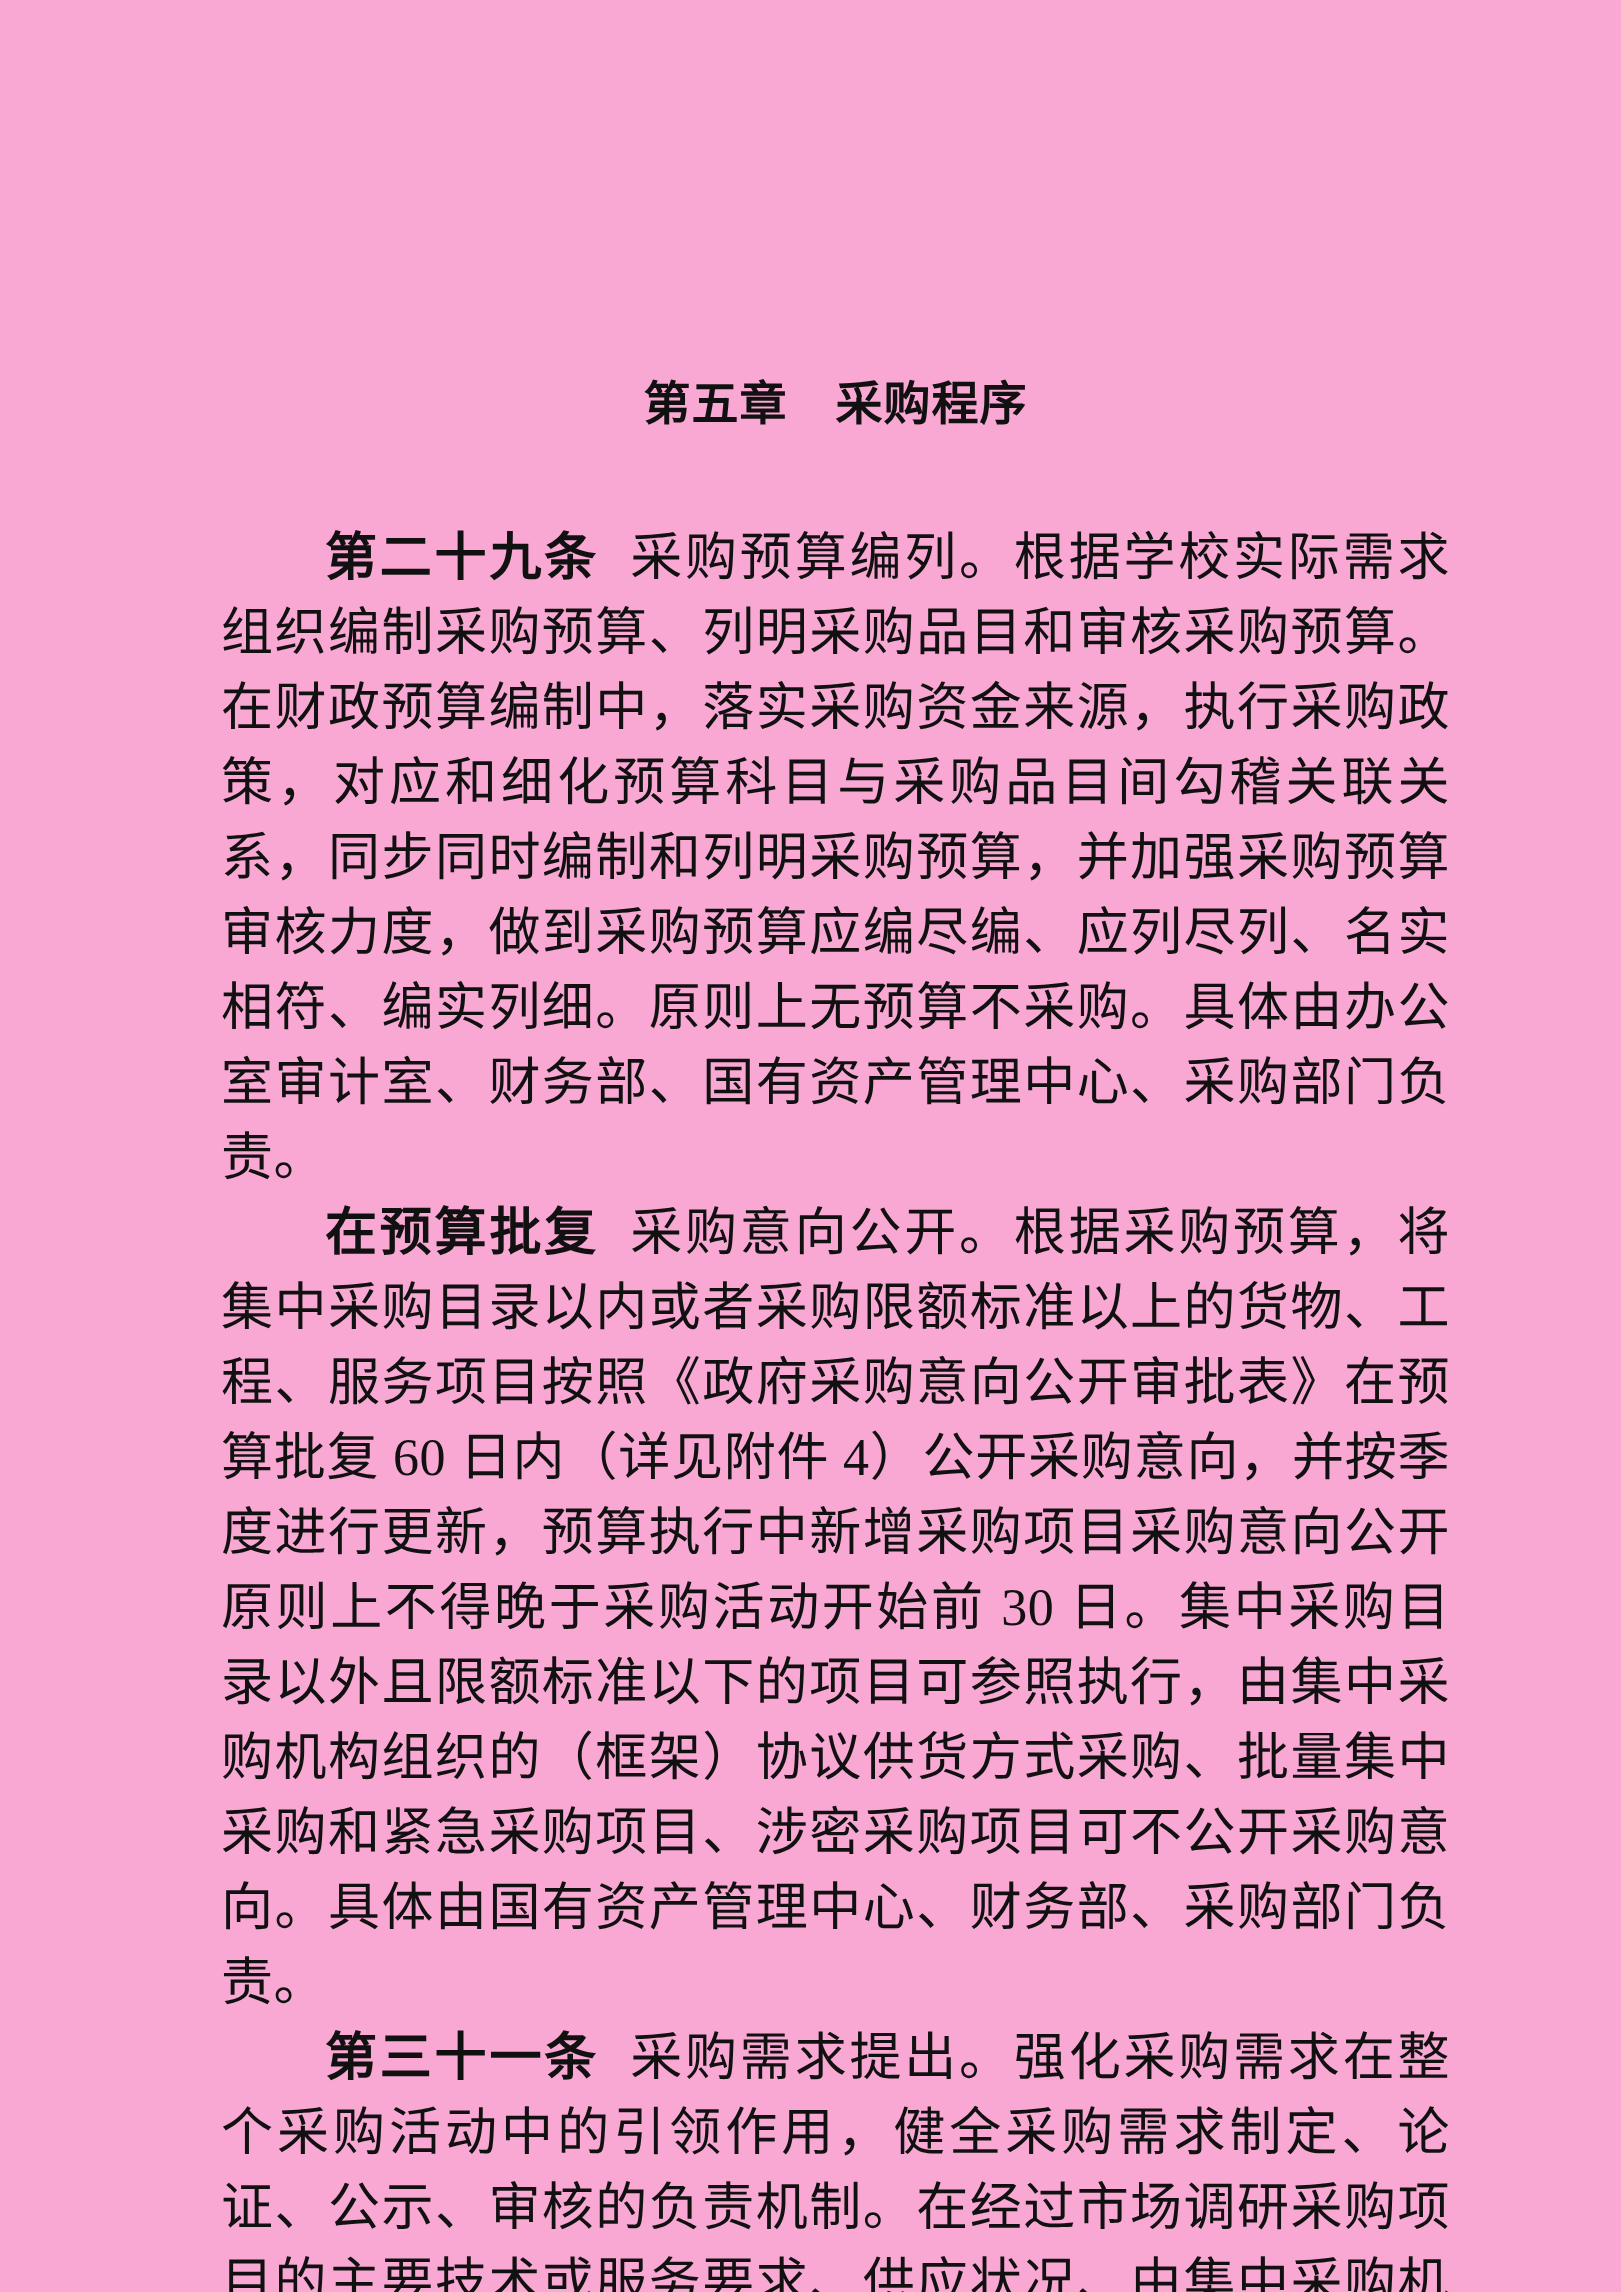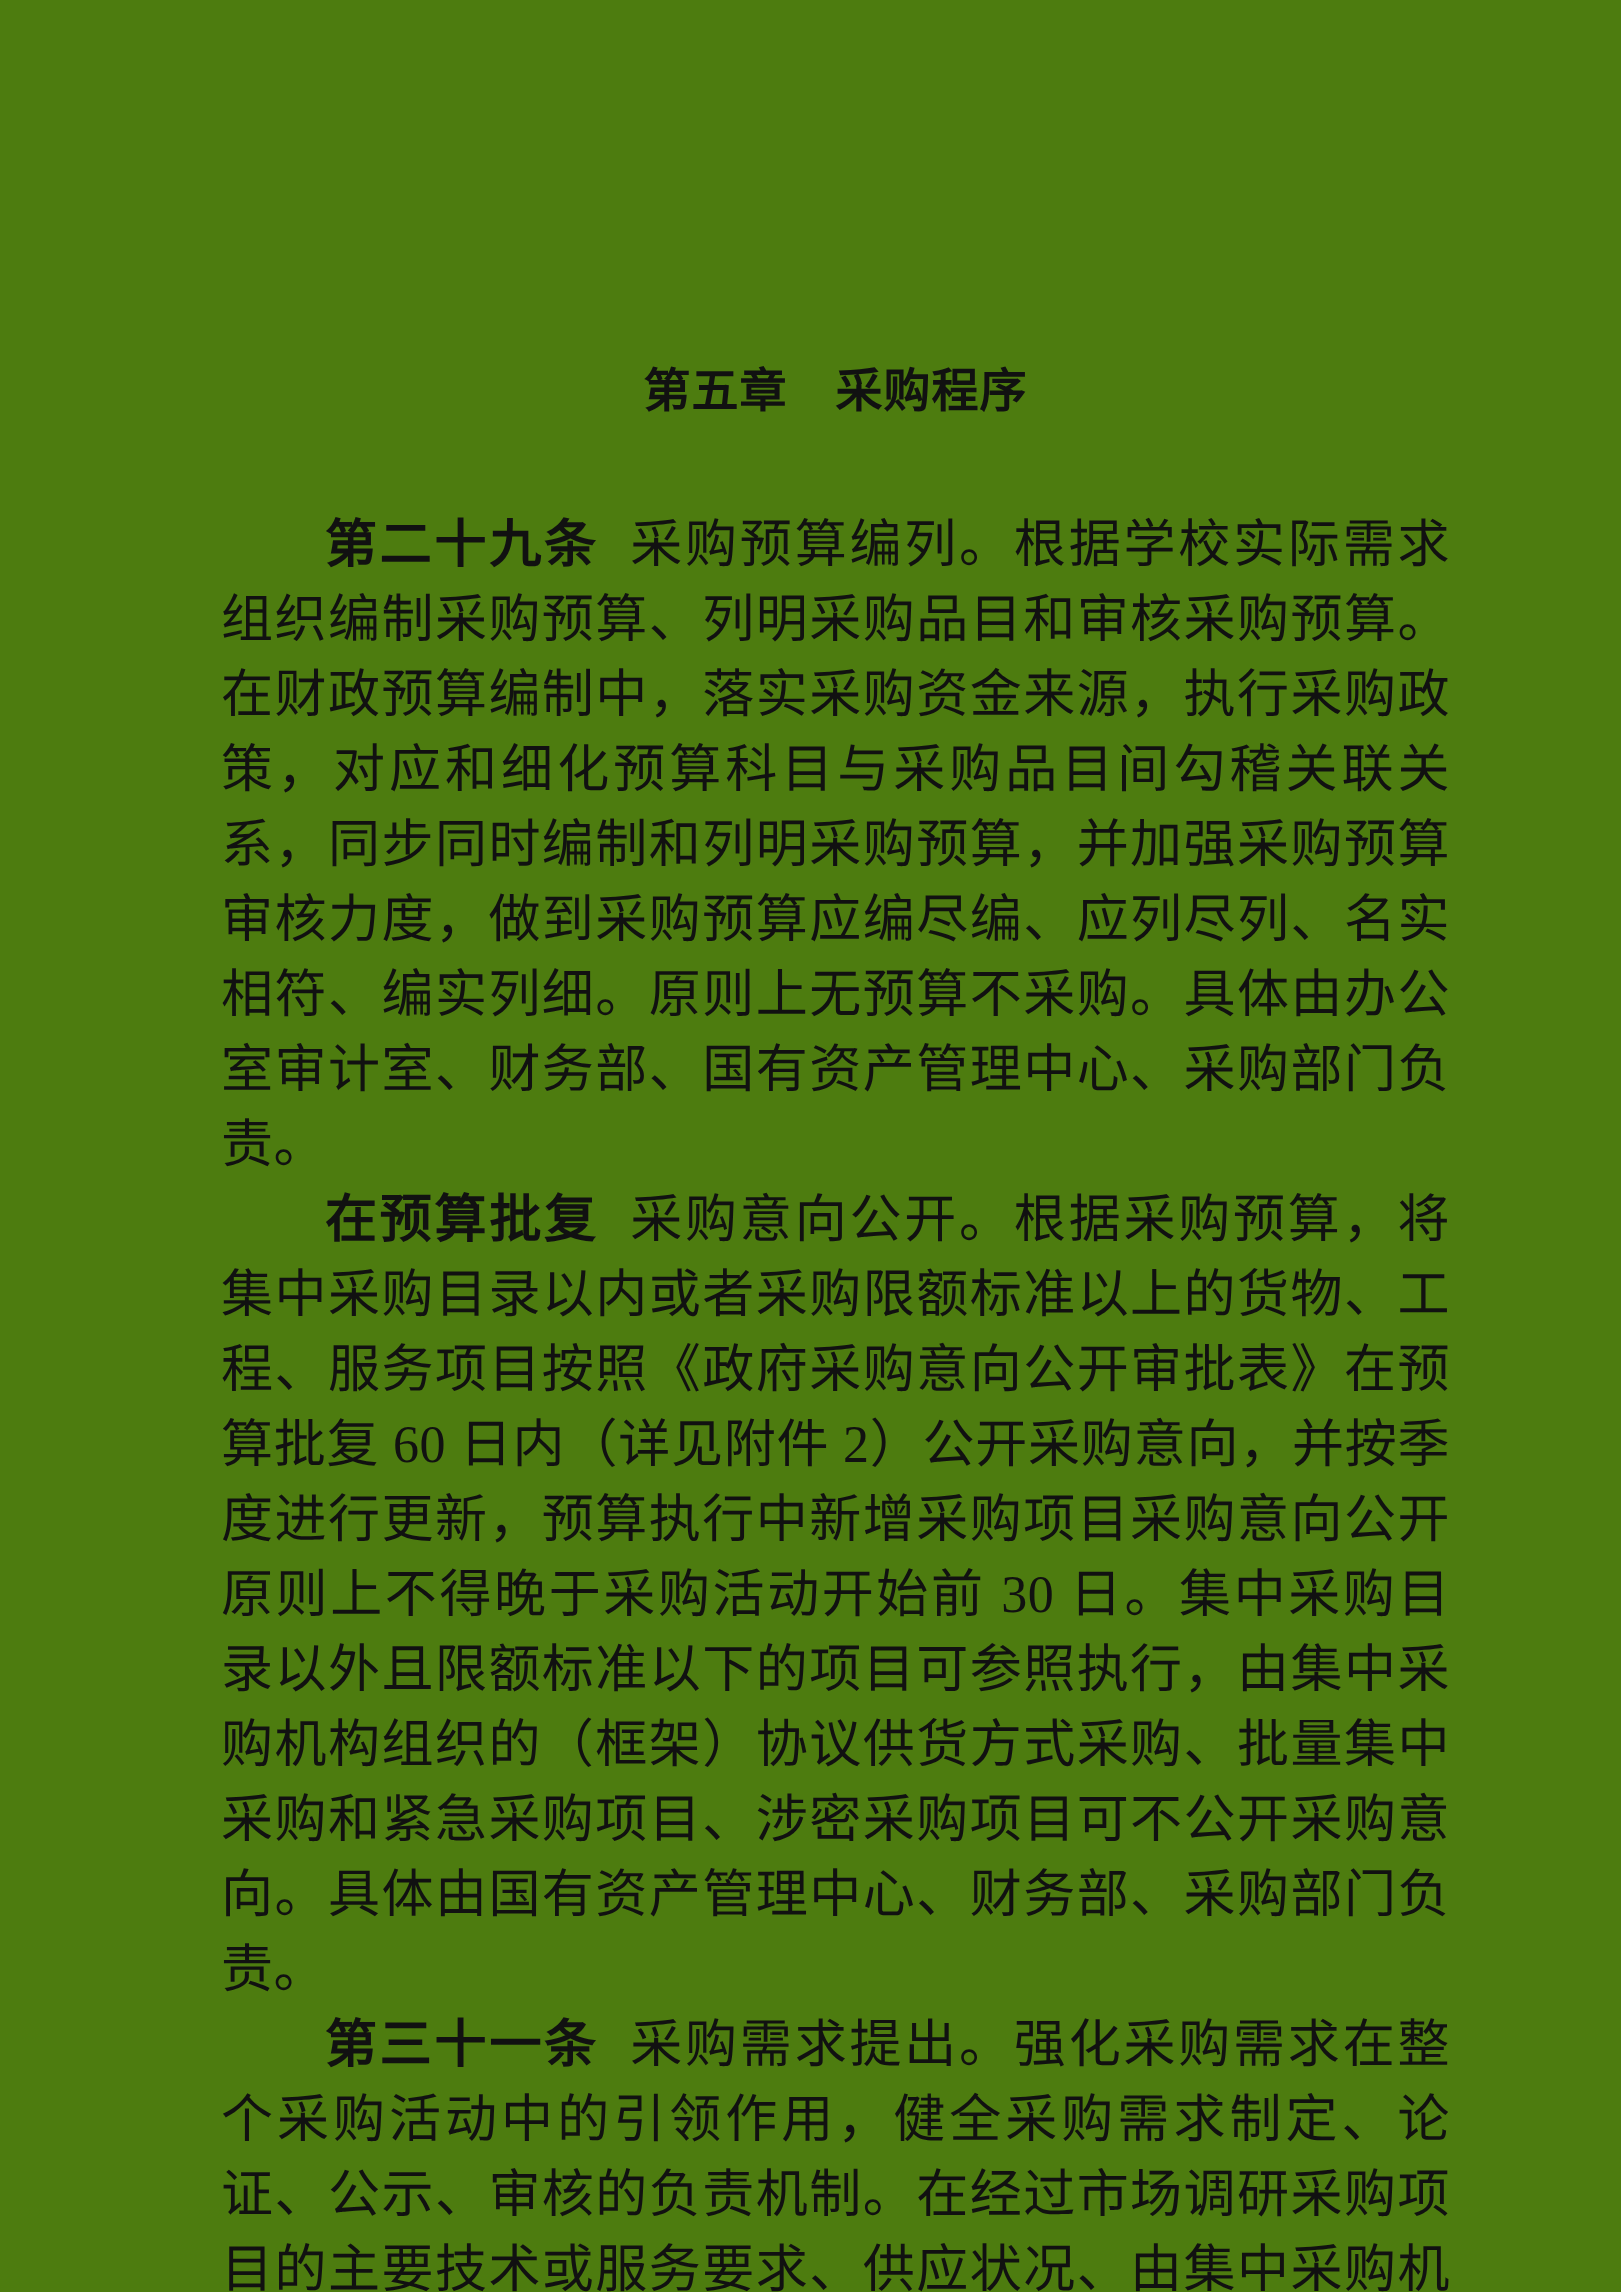--- a/index.html
+++ b/index.html
@@ -4,24 +4,24 @@
 <style>
   html, body {
     margin: 0;
     padding: 0;
     background: #ffffff;
   }
   .page {
     position: relative;
     width: 1621px;
     height: 2293px;
-    background: #4d7c0f;
+    background: #f9a8d4;
     color: #111111;
     box-sizing: border-box;
-    padding: 0 171px 0 221px;
+    padding: 13px 171px 0 221px;
     overflow: hidden;
     font-family: "Liberation Serif", "DejaVu Serif", serif;
   }
   .chapter-title {
     margin: 0;
     padding-top: 365px;
     font-family: "Liberation Sans", "DejaVu Sans", sans-serif;
     font-size: 47px;
     line-height: 51px;
     font-weight: 700;
@@ -48,18 +48,18 @@
 </style>
 </head>
 <body>
 
 <div class="page">
   <h1 class="chapter-title">第五章　采购程序</h1>
 
   <div class="body-text">
     <p class="article"><span class="article-number">第二十九条</span><span>采购预算编列。根据学校实际需求组织编制采购预算、列明采购品目和审核采购预算。在财政预算编制中，落实采购资金来源，执行采购政策，对应和细化预算科目与采购品目间勾稽关联关系，同步同时编制和列明采购预算，并加强采购预算审核力度，做到采购预算应编尽编、应列尽列、名实相符、编实列细。原则上无预算不采购。具体由办公室审计室、财务部、国有资产管理中心、采购部门负责。</span></p>
 
-    <p class="article"><span class="article-number">在预算批复</span><span>采购意向公开。根据采购预算，将集中采购目录以内或者采购限额标准以上的货物、工程、服务项目按照《政府采购意向公开审批表》在预算批复 60 日内（详见附件 2）公开采购意向，并按季度进行更新，预算执行中新增采购项目采购意向公开原则上不得晚于采购活动开始前 30 日。集中采购目录以外且限额标准以下的项目可参照执行，由集中采购机构组织的（框架）协议供货方式采购、批量集中采购和紧急采购项目、涉密采购项目可不公开采购意向。具体由国有资产管理中心、财务部、采购部门负责。</span></p>
+    <p class="article"><span class="article-number">在预算批复</span><span>采购意向公开。根据采购预算，将集中采购目录以内或者采购限额标准以上的货物、工程、服务项目按照《政府采购意向公开审批表》在预算批复 60 日内（详见附件 4）公开采购意向，并按季度进行更新，预算执行中新增采购项目采购意向公开原则上不得晚于采购活动开始前 30 日。集中采购目录以外且限额标准以下的项目可参照执行，由集中采购机构组织的（框架）协议供货方式采购、批量集中采购和紧急采购项目、涉密采购项目可不公开采购意向。具体由国有资产管理中心、财务部、采购部门负责。</span></p>
 
     <p class="article"><span class="article-number">第三十一条</span><span>采购需求提出。强化采购需求在整个采购活动中的引领作用，健全采购需求制定、论证、公示、审核的负责机制。在经过市场调研采购项目的主要技术或服务要求、供应状况、由集中采购机构组织的，根据国家经济和社会发展政策、部门采</span></p>
   </div>
 </div>
 
 
 </body></html>

